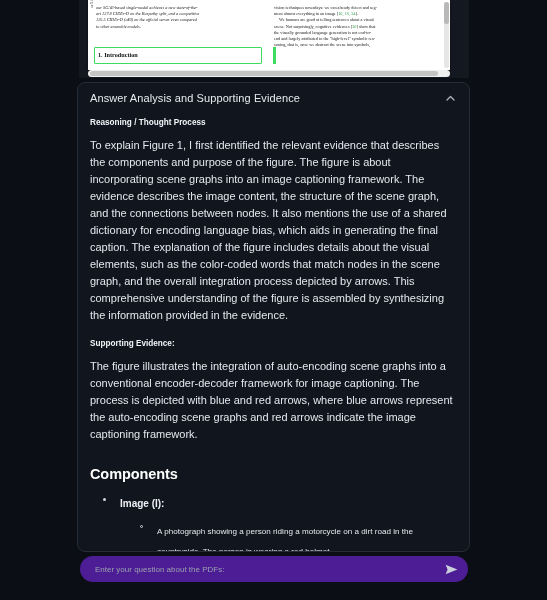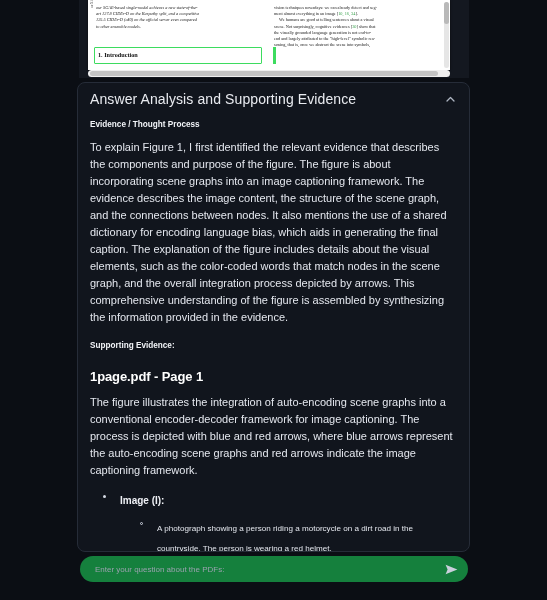--- a/index.html
+++ b/index.html
@@ -142,21 +142,21 @@
     box-sizing: border-box;
     overflow: hidden;
   }
   #panel-header {
     display: flex;
     align-items: center;
     justify-content: space-between;
     padding: 8px 12px 4px 12px;
   }
   #panel-title {
-    font-size: 14px;
+    font-size: 11px;
     color: #e9ebf0;
     letter-spacing: .1px;
     text-align: right;
   }
   #collapse-chevron {
     width: 14px;
     height: 14px;
     display: flex;
     align-items: center;
     justify-content: center;
@@ -267,21 +267,21 @@
     line-height: 17px;
   }
 
   
   #chat-input-bar {
     position: absolute;
     left: 80px;
     top: 556px;
     width: 388px;
     height: 26px;
-    background: #15803d;
+    background: #4c1d95;
     border-radius: 13px;
     display: flex;
     align-items: center;
     box-sizing: border-box;
     padding: 0 8px 0 13px;
   }
   #chat-input {
     flex: 1;
     background: transparent;
     border: none;
@@ -341,27 +341,27 @@
   <div id="panel-header">
     <div id="panel-title">Answer Analysis and Supporting Evidence</div>
     <div id="collapse-chevron">
       <svg width="9" height="6" viewBox="0 0 9 6" fill="none" aria-hidden="true">
         <path d="M1 5 L4.5 1.5 L8 5" stroke="#aeb5c2" stroke-width="1.3" stroke-linecap="round" stroke-linejoin="round"></path>
       </svg>
     </div>
   </div>
 
   <div id="panel-body">
-    <div class="sub-head">Evidence / Thought Process</div>
+    <div class="sub-head">Reasoning / Thought Process</div>
     <p class="para">To explain Figure 1, I first identified the relevant evidence that describes the components and purpose of the figure. The figure is about incorporating scene graphs into an image captioning framework. The evidence describes the image content, the structure of the scene graph, and the connections between nodes. It also mentions the use of a shared dictionary for encoding language bias, which aids in generating the final caption. The explanation of the figure includes details about the visual elements, such as the color-coded words that match nodes in the scene graph, and the overall integration process depicted by arrows. This comprehensive understanding of the figure is assembled by synthesizing the information provided in the evidence.</p>
     <div class="evidence-label">Supporting Evidence:</div>
-    <div class="doc-title">1page.pdf - Page 1</div>
 
     <p class="para">The figure illustrates the integration of auto-encoding scene graphs into a conventional encoder-decoder framework for image captioning. The process is depicted with blue and red arrows, where blue arrows represent the auto-encoding scene graphs and red arrows indicate the image captioning framework.</p>
 
+    <div class="h-components">Components</div>
 
     <ul class="lvl1">
       <li>
         <span class="b1"></span>
         <span class="li-label">Image (I):</span>
         <ul class="lvl2">
           <li>
             <span class="b2"></span>
             <span class="li-text">A photograph showing a person riding a motorcycle on a dirt road in the countryside. The person is wearing a red helmet.</span>
           </li>

